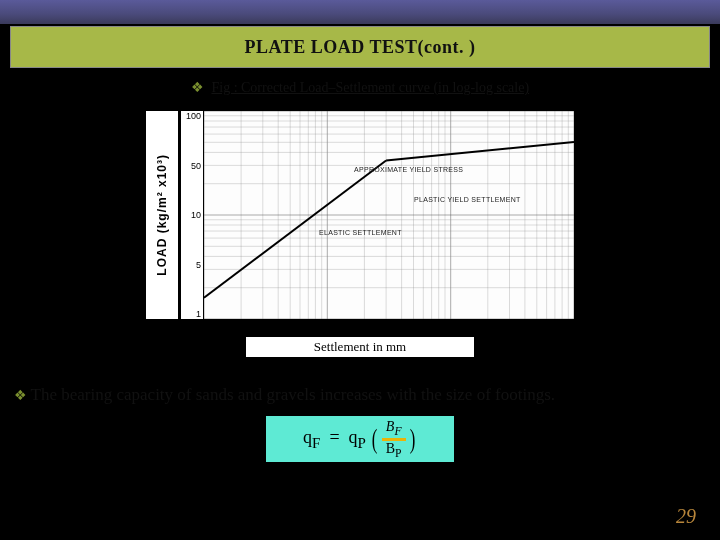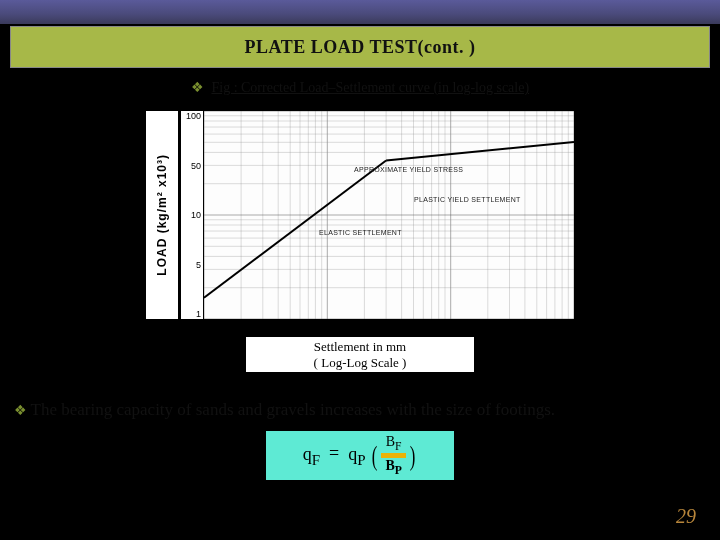--- a/index.html
+++ b/index.html
@@ -136,22 +136,22 @@
     font-size: 18px;
     text-align: center;
   }
   .frac {
     display: inline-block;
     vertical-align: middle;
     text-align: center;
     font-size: 14px;
     margin: 0 2px;
   }
-  .frac .num { display:block; border-bottom:5px solid #eab308; padding:0 4px; }
-  .frac .den { display:block; padding:0 4px;font-weight:bold; }
+  .frac .num { display:block; border-bottom:3px solid #eab308; padding:0 4px;font-style:italic; }
+  .frac .den { display:block; padding:0 4px; }
   .paren { font-size: 28px; vertical-align: middle; display:inline-block; transform: scaleX(0.6); }
   .page-num {
     position: absolute;
     right: 24px;
     bottom: 12px;
     color: #b8863b;
     font-family: Georgia, serif;
     font-size: 20px;
     font-style: italic;
   }
@@ -269,21 +269,20 @@
     <span>0.1</span>
     <span>0.5</span>
     <span>1</span>
     <span>5</span>
     <span>10</span>
     <span>50</span>
     <span>100</span>
   </div>
   <div class="xlabel-box">
     <div>Settlement in mm</div>
-    <div>( Log-Log Scale )</div>
   </div>
 </div>
 
 <div class="body-text-row">
   <span class="bullet">❖</span><span class="body-text">The bearing capacity of sands and gravels increases with the size of footings.</span>
 </div>
 
 <div class="formula-box">
   <span><span>q</span><sub>F</sub></span>
   &nbsp;=&nbsp;

